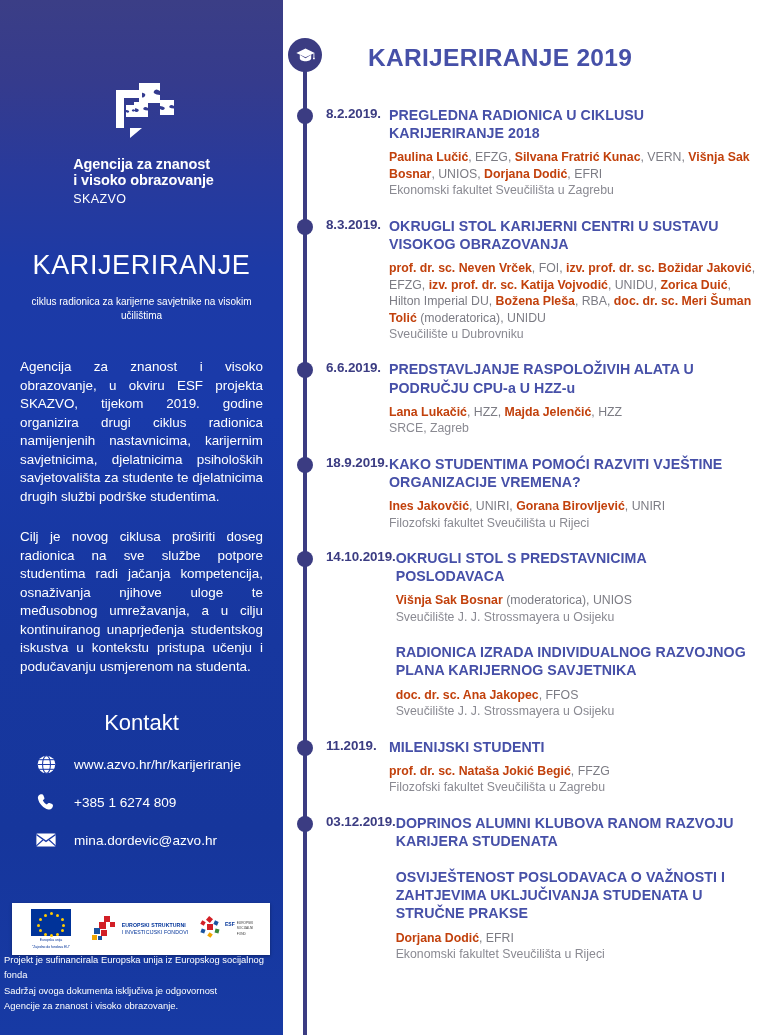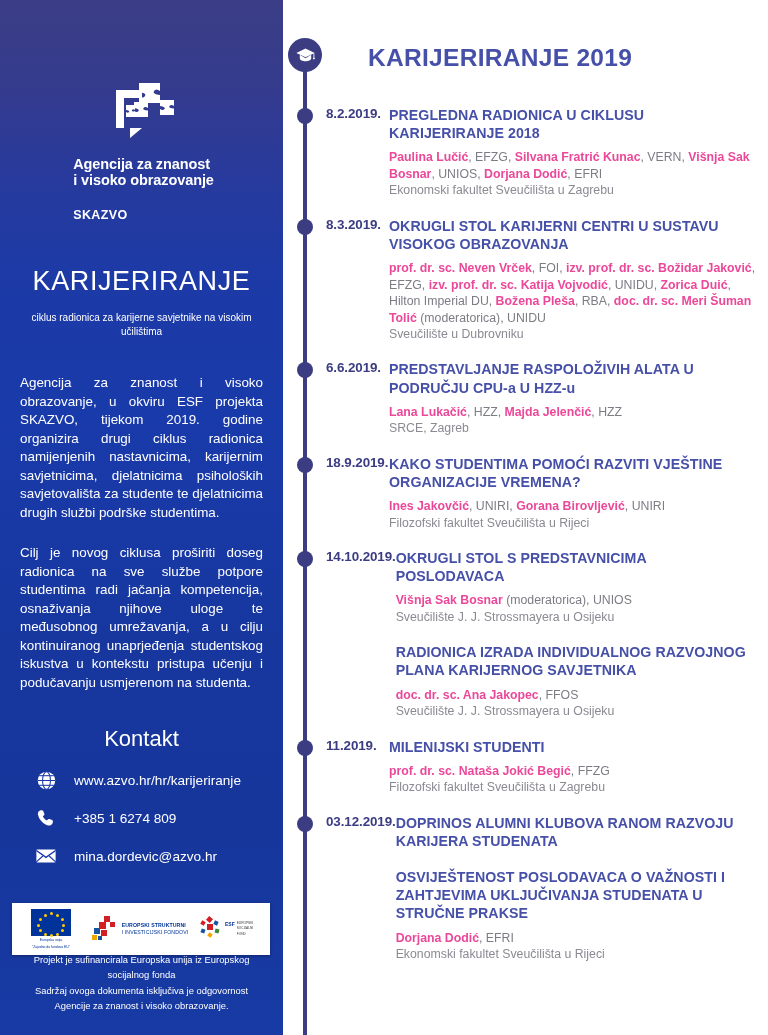--- a/index.html
+++ b/index.html
@@ -43,21 +43,21 @@
     gap: 12px;
     padding-top: 72px;
     padding-left: 4px;
     flex-direction: column;
   }
   .logo-mark { flex: 0 0 72px; height: 72px; }
   .logo-text { line-height: 1.12; }
   .logo-text .l1, .logo-text .l2 {
     font-size: 14.5px; font-weight: bold; letter-spacing: -0.1px; white-space: nowrap;
   }
-  .logo-text .l3 { font-size: 12.5px; font-weight: bold; margin-top: 20px; letter-spacing: .4px; }
+  .logo-text .l3 { font-size: 12.5px; font-weight: normal; margin-top: 4px; letter-spacing: .4px; }
 
   
   .kariji-title {
     text-align: center;
     font-size: 27px;
     letter-spacing: .6px;
     font-weight: normal;
     margin-top: 44px;
   }
   .kariji-sub {
@@ -116,24 +116,23 @@
   .esf-logo { display:flex; align-items:center; gap:3px; width:64px; }
   .esf-flower { width:24px; height:24px; position:relative; }
   .esf-flower i { position:absolute; display:block; }
   .esf-side { display:flex; gap:2px; }
   .esf-letters { font-size:5px; color:#003399; font-weight:bold; line-height:1.5; }
   .esf-words { font-size:3.2px; color:#333; line-height:1.6; }
 
   .eu-note {
     position: absolute;
     left: 0; right: 0; bottom: 22px;
-    text-align: center;
     font-size: 9.4px;
     line-height: 1.62;
-    padding: 0 14px;
+    padding: 0 4px;
     color: #ffffff;
   }
 
   
   .right-panel {
     position: relative;
     flex: 1 1 auto;
     height: 1035px;
     background: #ffffff;
   }
@@ -189,21 +188,21 @@
     line-height: 1.28;
     letter-spacing: .05px;
   }
   .ev-heading.second { margin-top: 18px; }
   .ev-people {
     font-size: 12.3px;
     color: #7c7c84;
     line-height: 1.34;
     margin-top: 7px;
   }
-  .ev-people b { color: #ec4899; font-weight: bold; }
+  .ev-people b { color: #c2410c; font-weight: bold; }
   .ev-place {
     font-size: 12.3px;
     color: #8a8a92;
     line-height: 1.34;
   }
   .ev-gap { height: 18px; }
 </style>
 </head>
 <body>
 

